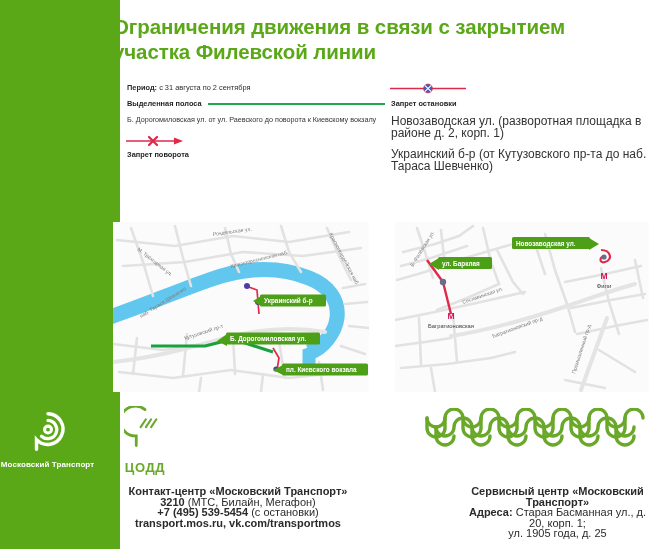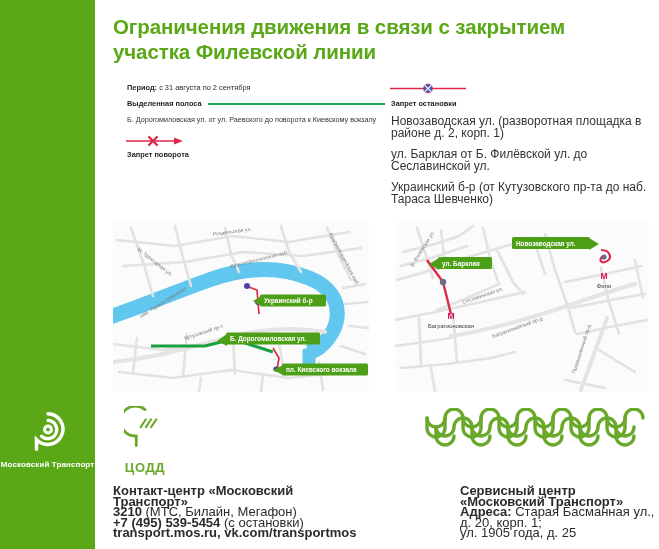--- a/index.html
+++ b/index.html
@@ -10,20 +10,21 @@
     font-family:"Liberation Sans","DejaVu Sans",sans-serif;
     overflow:hidden;
     position:relative;
   }
   #page{position:relative;width:659px;height:549px;background:#fff;overflow:hidden;}
 
   
   .green-rail{
     position:absolute;left:0;top:0;width:95px;height:549px;
     background:#5aa818;
+    padding-left:25px;
   }
   .rail-logo{
     position:absolute;left:0;top:408px;width:95px;
     display:flex;flex-direction:column;align-items:center;
   }
   .rail-logo .mark{width:46px;height:46px;}
   .rail-logo .rail-name{
     margin-top:6px;color:#ffffff;font-size:8px;line-height:10px;
     font-weight:bold;text-align:center;letter-spacing:.1px;
   }
@@ -64,21 +65,21 @@
   
   .waves{position:absolute;left:425px;top:408px;width:222px;height:40px;}
   .codd{position:absolute;left:113px;top:406px;width:64px;text-align:center;}
   .codd svg{width:42px;height:44px;display:block;margin:0 auto;}
   .codd .codd-name{
     color:#6aa82a;font-size:13px;font-weight:bold;letter-spacing:.6px;margin-top:10px;
   }
 
   .contact{position:absolute;left:113px;top:486px;width:250px;}
   .service{position:absolute;left:460px;top:486px;width:195px;}
-  .contact .ln,.service .ln{font-size:13px;line-height:10.5px;color:#2b2b2b;}
+  .contact .ln,.service .ln{font-size:11px;line-height:10.5px;color:#2b2b2b;text-align:center;}
   .contact .ln b,.service .ln b{font-weight:bold;}
   .bold-line{font-weight:bold;}
 
   .map-lbl{font-family:"Liberation Sans",sans-serif;}
 </style>
 </head>
 <body>
 
 <div id="page">
 
@@ -128,21 +129,20 @@
       <line x1="2" y1="13" x2="158" y2="13" stroke="#e0294a" stroke-width="2.6"></line>
       <circle cx="80" cy="13" r="9" fill="#3a5fbe" stroke="#e0294a" stroke-width="1.6"></circle>
       <g stroke="#ffffff" stroke-width="2.2" stroke-linecap="round">
         <line x1="74.5" y1="7.5" x2="85.5" y2="18.5"></line>
         <line x1="85.5" y1="7.5" x2="74.5" y2="18.5"></line>
       </g>
     </svg>
     <div class="sub-head">Запрет остановки</div>
 
     <p class="item">Новозаводская ул. (разворотная площадка в районе д. 2, корп. 1)</p>
-    <p class="item">ул. Барклая от Б. Филёвской ул. до Сеславинской ул.</p>
     <p class="item">Украинский б-р (от Кутузовского пр-та до наб. Тараса Шевченко)</p>
   </div>
 
   <div class="map" id="map-left">
     <svg viewBox="0 0 256 170">
       <rect x="0" y="0" width="256" height="170" fill="#fbfbfb"></rect>
 
       <path d="M-6 96 C 30 84 62 70 96 58 C 132 45 166 44 196 56 C 216 64 226 78 224 96
                C 222 112 210 124 196 130" fill="none" stroke="#62c7ef" stroke-width="15" stroke-linejoin="round"></path>
       <path d="M224 96 C 222 112 212 126 196 132 L 196 150" fill="none" stroke="#62c7ef" stroke-width="13"></path>

